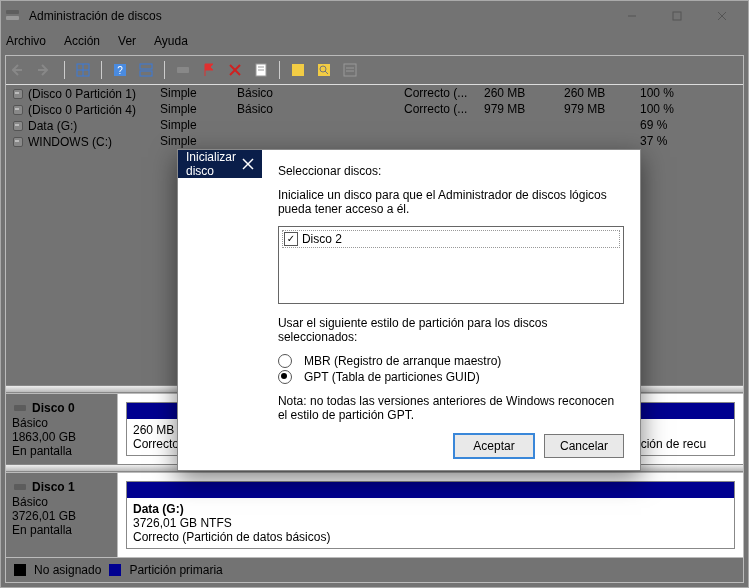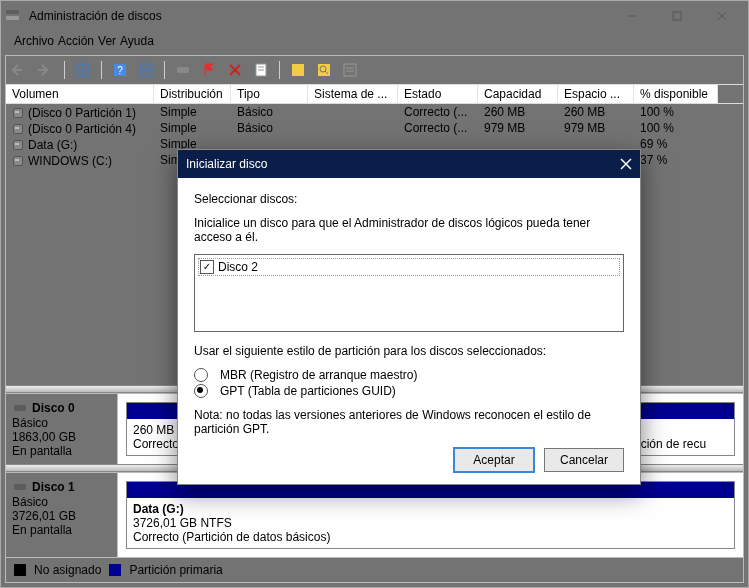--- a/index.html
+++ b/index.html
@@ -3,21 +3,21 @@
 <meta charset="utf-8">
 <style>
 html,body{margin:0;padding:0;font-family:"Segoe UI",Tahoma,sans-serif;font-size:12px;color:#000;background:#fff;overflow:hidden}
 .window{width:749px;height:588px;box-sizing:border-box;border:1px solid #aaa;position:relative;background:#737373;display:flex;flex-direction:column}
 .titlebar{height:30px;display:flex;align-items:center;padding:0 4px}
 .icon16{width:16px;height:16px;display:inline-flex;align-items:center;justify-content:center}
 .title-icon{margin-right:6px}
 .title-text{flex:1;font-size:12px;padding-left:2px;color:#000}
 .win-controls{display:flex}
 .win-btn{width:45px;height:28px;display:flex;align-items:center;justify-content:center;color:#555}
-.menubar{height:20px;display:flex;align-items:center;padding:0 11px;}
+.menubar{height:20px;display:flex;align-items:center;padding:0 3px;gap:14px}
 .menubar .item{padding:0 2px;font-size:12px}
 .content{flex:1;display:flex;flex-direction:column;border:1px solid #bbb;margin:4px 4px 4px 4px;position:relative}
 .toolbar{height:24px;display:flex;align-items:center;gap:6px;padding:2px 4px;border-bottom:1px solid #ddd}
 .tb-sep{width:1px;height:18px;background:#ccc;margin:0 2px}
 .tb-btn{width:20px;height:20px;display:flex;align-items:center;justify-content:center}
 .table{display:flex;flex-direction:column}
 .thead{display:flex;border-bottom:1px solid #ddd}
 .th{font-size:12px;background:#fff;border-right:1px solid #e3e3e3;padding:2px 6px;box-sizing:border-box;color:#000;text-align:left;overflow:hidden;white-space:nowrap;text-overflow:ellipsis}
 .c0{width:148px}.c1{width:77px}.c2{width:77px}.c3{width:90px}.c4{width:80px}.c5{width:80px}.c6{width:76px}.c7{width:84px}
 .tbody{display:flex;flex-direction:column}
@@ -33,21 +33,21 @@
 .disk-left{width:112px;border-right:1px solid #bbb;padding:6px;box-sizing:border-box}
 .disk-left .disk-name{font-weight:bold}
 .disk-parts{flex:1;padding:8px;display:flex;gap:0;box-sizing:border-box;background:#fff}
 .part{border:1px solid #888;box-sizing:border-box;display:flex;flex-direction:column;min-width:0}
 .part .stripe{height:16px;background:#000090}
 .part .pbody{padding:4px 6px;font-size:12px;white-space:nowrap;overflow:hidden;text-overflow:ellipsis}
 .legend{height:24px;border-top:1px solid #bbb;display:flex;align-items:center;padding:0 8px;gap:8px;font-size:12px}
 .lg{width:12px;height:12px;display:inline-block}
 
 
-.dialog{position:absolute;left:176px;top:148px;width:462px;background:#fff;box-shadow:0 8px 24px rgba(0,0,0,.5);border:1px solid #888;z-index:10;display:flex;flex-direction:column}
+.dialog{position:absolute;left:176px;top:148px;width:462px;background:#fff;box-shadow:0 8px 24px rgba(0,0,0,.5);border:1px solid #888;z-index:10;display:flex;flex-direction:row}
 .dlg-title{height:28px;background:#0a1e4a;color:#fff;display:flex;align-items:center;padding:0 8px;font-size:12px}
 .dlg-title .x{margin-left:auto}
 .dlg-body{padding:14px 16px 12px;font-size:12px;color:#000}
 .dlg-body p{margin:0 0 10px}
 .list{border:1px solid #666;height:68px;padding:4px;margin-bottom:12px;overflow:auto}
 .list .item{display:flex;align-items:center;gap:4px;padding:1px;outline:1px dotted #999}
 .chk{width:12px;height:12px;border:1px solid #555;background:#fff;display:inline-flex;align-items:center;justify-content:center;font-size:10px;line-height:1}
 .radio-row{display:flex;align-items:center;gap:12px;margin:2px 0}
 .radio{width:12px;height:12px;border-radius:50%;border:1px solid #555;display:inline-block;position:relative;background:#fff}
 .radio.checked::after{content:"";position:absolute;width:6px;height:6px;border-radius:50%;background:#000;left:2px;top:2px}
@@ -172,30 +172,20 @@
       <span class="tb-btn">
           <svg width="14" height="14">
             <rect x="1" y="1" width="12" height="12" fill="none" stroke="#999"></rect>
             <line x1="3" y1="5" x2="11" y2="5" stroke="#999"></line>
             <line x1="3" y1="8" x2="11" y2="8" stroke="#999"></line>
           </svg>
         </span>
     </div>
 
     <div class="table">
-      <div class="thead">
-        <div class="th c0">Volumen</div>
-        <div class="th c1">Distribución</div>
-        <div class="th c2">Tipo</div>
-        <div class="th c3">Sistema de ...</div>
-        <div class="th c4">Estado</div>
-        <div class="th c5">Capacidad</div>
-        <div class="th c6">Espacio ...</div>
-        <div class="th c7">% disponible</div>
-      </div>
       <div class="tbody">
         <div class="tr">
           <div class="td c0"><span class="icon16">
                 <span class="vol-icon"></span>
               </span><span>(Disco 0 Partición 1)</span></div>
           <div class="td c1">Simple</div>
           <div class="td c2">Básico</div>
           <div class="td c3"></div>
           <div class="td c4">Correcto (...</div>
           <div class="td c5">260 MB</div>

